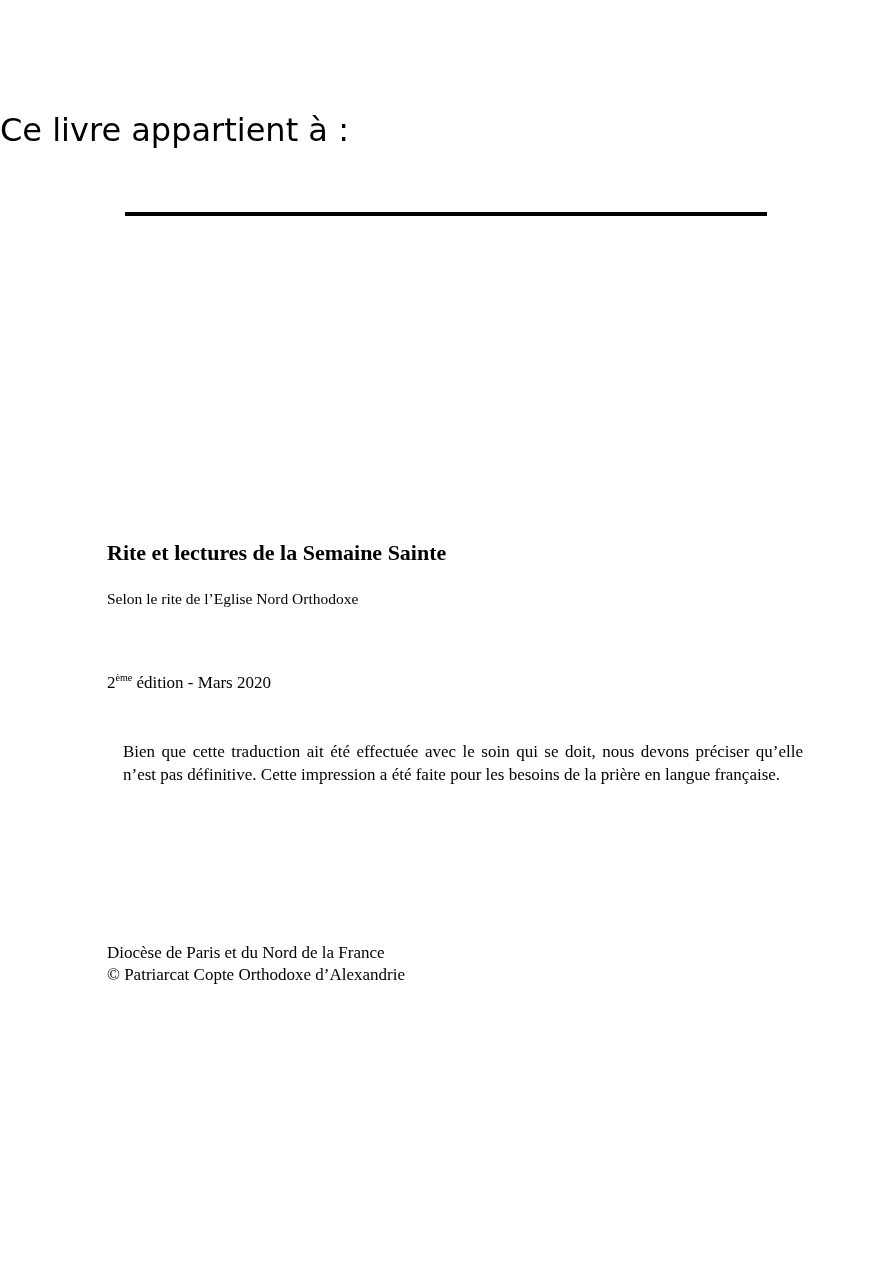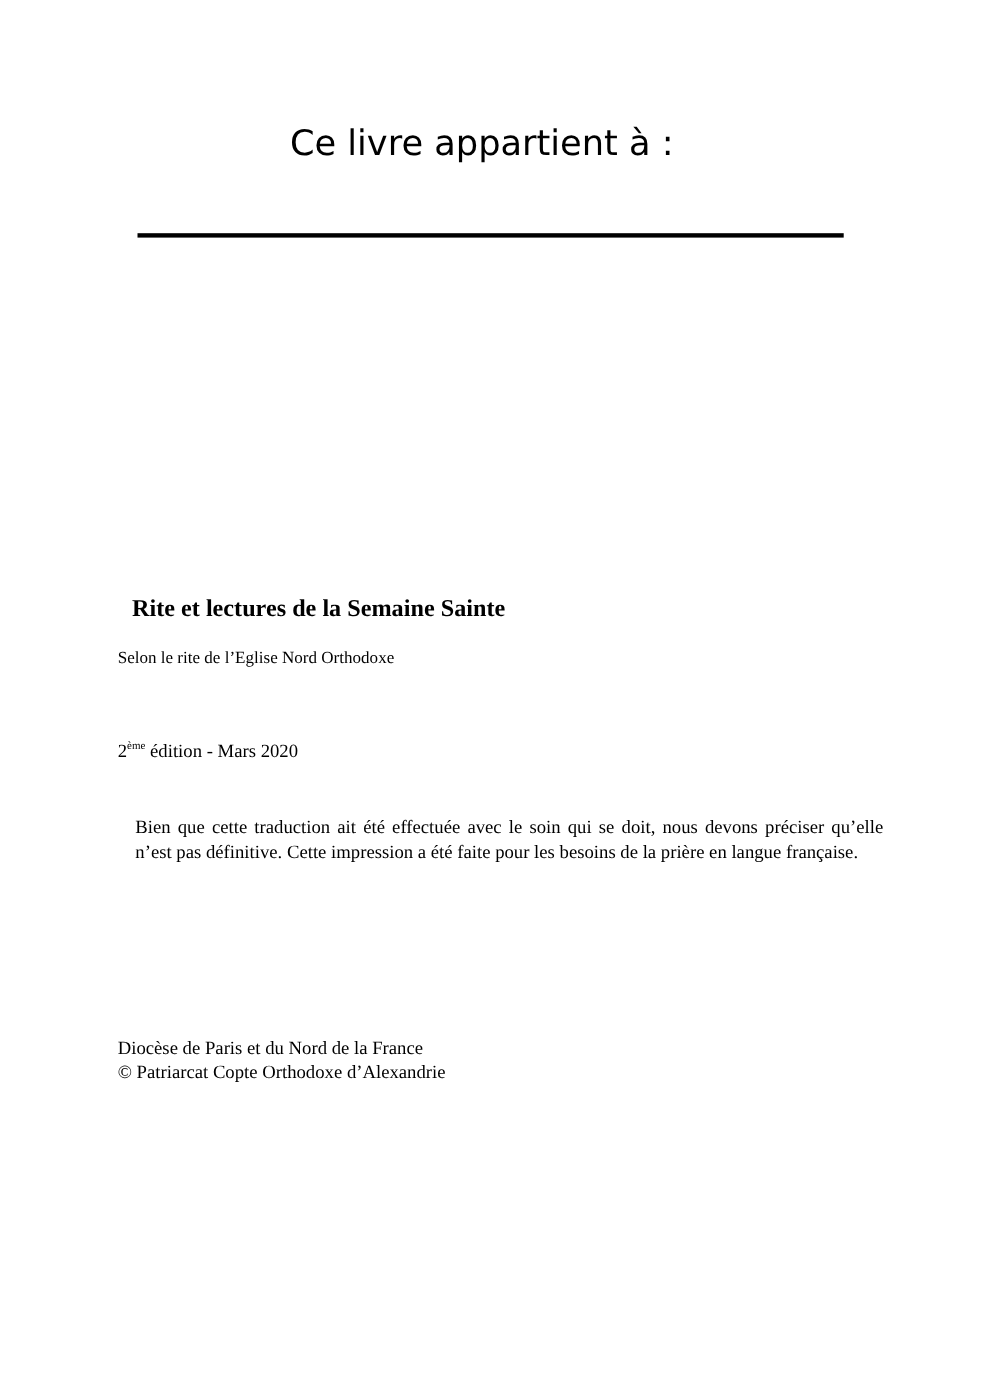--- a/index.html
+++ b/index.html
@@ -12,42 +12,42 @@
       height: 1262px;
       position: relative;
       overflow: hidden;
       color: #000000;
     }
     .owner-title {
       position: absolute;
       left: 0;
       width: 876px;
       top: 108px;
-      text-align: center;
+      text-align: left;
       font-family: "DejaVu Sans", sans-serif;
       font-size: 32px;
       line-height: 44px;
       letter-spacing: 0px;
       margin: 0;
       font-weight: normal;
     }
     .owner-line {
       position: absolute;
       left: 125px;
       top: 212px;
       width: 642px;
       height: 4px;
       background: #000000;
     }
     .serif {
       font-family: "Liberation Serif", "DejaVu Serif", serif;
     }
     .book-title {
       position: absolute;
-      left: 120px;
+      left: 107px;
       top: 538px;
       margin: 0;
       font-size: 22px;
       font-weight: bold;
       line-height: 30px;
     }
     .subtitle {
       position: absolute;
       left: 107px;
       top: 588px;

